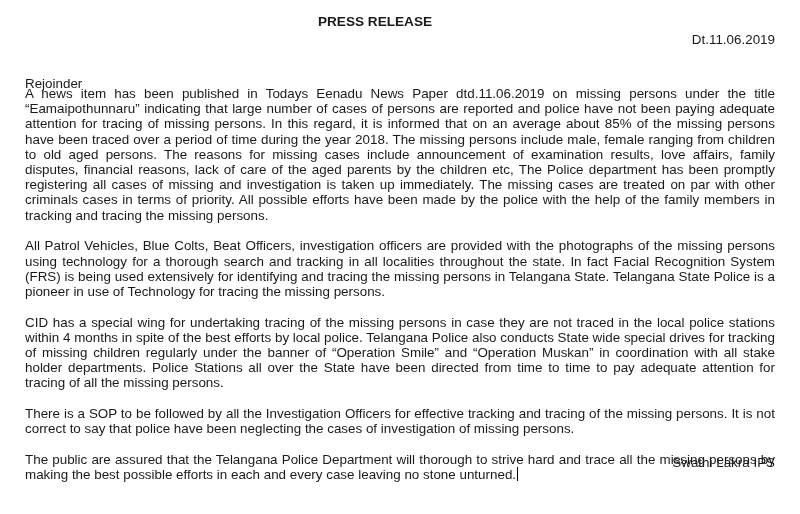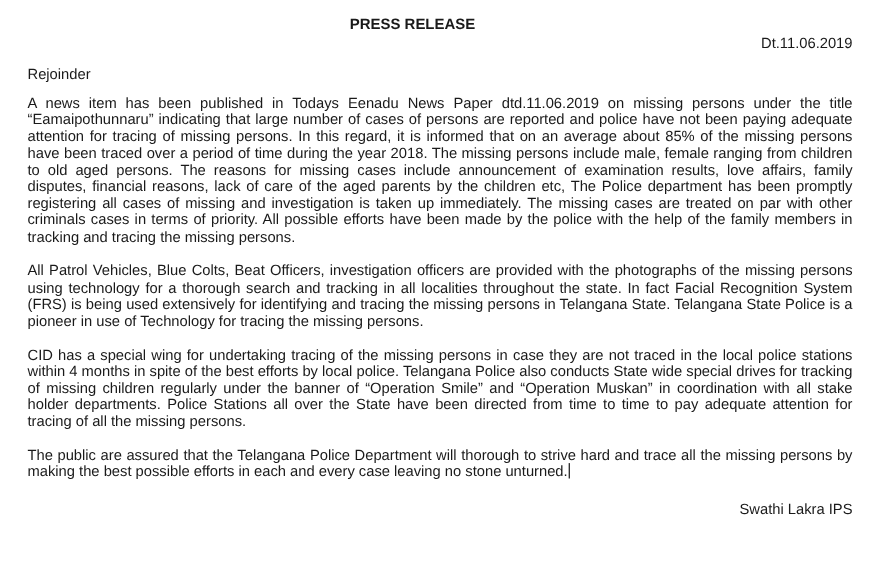--- a/index.html
+++ b/index.html
@@ -35,21 +35,21 @@
     }
     .date {
       position: absolute;
       right: 0;
       top: 32px;
       text-align: right;
     }
     .subject {
       position: absolute;
       left: 0;
-      top: 60px;
+      top: 76px;
       text-align: center;
     }
     .body {
       position: absolute;
       left: 0;
       top: 86px;
       width: 750px;
     }
     .para {
       margin: 0 0 15.5px 0;
@@ -82,19 +82,20 @@
 <div class="title">PRESS RELEASE</div>
 
 <div class="page">
   <div class="date">Dt.11.06.2019</div>
   <div class="subject">Rejoinder</div>
 
   <div class="body">
     <p class="para">A news item has been published in Todays Eenadu News Paper dtd.11.06.2019 on missing persons under the title “Eamaipothunnaru” indicating that large number of cases of persons are reported and police have not been paying adequate attention for tracing of missing persons. In this regard, it is informed that on an average about 85% of the missing persons have been traced over a period of time during the year 2018. The missing persons include male, female ranging from children to old aged persons. The reasons for missing cases include announcement of examination results, love affairs, family disputes, financial reasons, lack of care of the aged parents by the children etc, The Police department has been promptly registering all cases of missing and investigation is taken up immediately. The missing cases are treated on par with other criminals cases in terms of priority. All possible efforts have been made by the police with the help of the family members in tracking and tracing the missing persons.</p>
     <p class="para">All Patrol Vehicles, Blue Colts, Beat Officers, investigation officers are provided with the photographs of the missing persons using technology for a thorough search and tracking in all localities throughout the state. In fact Facial Recognition System (FRS) is being used extensively for identifying and tracing the missing persons in Telangana State. Telangana State Police is a pioneer in use of Technology for tracing the missing persons.</p>
     <p class="para">CID has a special wing for undertaking tracing of the missing persons in case they are not traced in the local police stations within 4 months in spite of the best efforts by local police. Telangana Police also conducts State wide special drives for tracking of missing children regularly under the banner of “Operation Smile” and “Operation Muskan” in coordination with all stake holder departments. Police Stations all over the State have been directed from time to time to pay adequate attention for tracing of all the missing persons.</p>
+    <p class="para">There is a SOP to be followed by all the Investigation Officers for effective tracking and tracing of the missing persons. It is not correct to say that police have been neglecting the cases of investigation of missing persons.</p>
     <p class="para last"><span>The public are assured that the Telangana Police Department will thorough to strive hard and trace all the missing persons by making the best possible efforts in each and every case leaving no stone unturned.</span><span class="cursor"></span></p>
   </div>
 
   <div class="signature">
     <div>Swathi Lakra IPS</div>
   </div>
 </div>
 
 </body></html>

